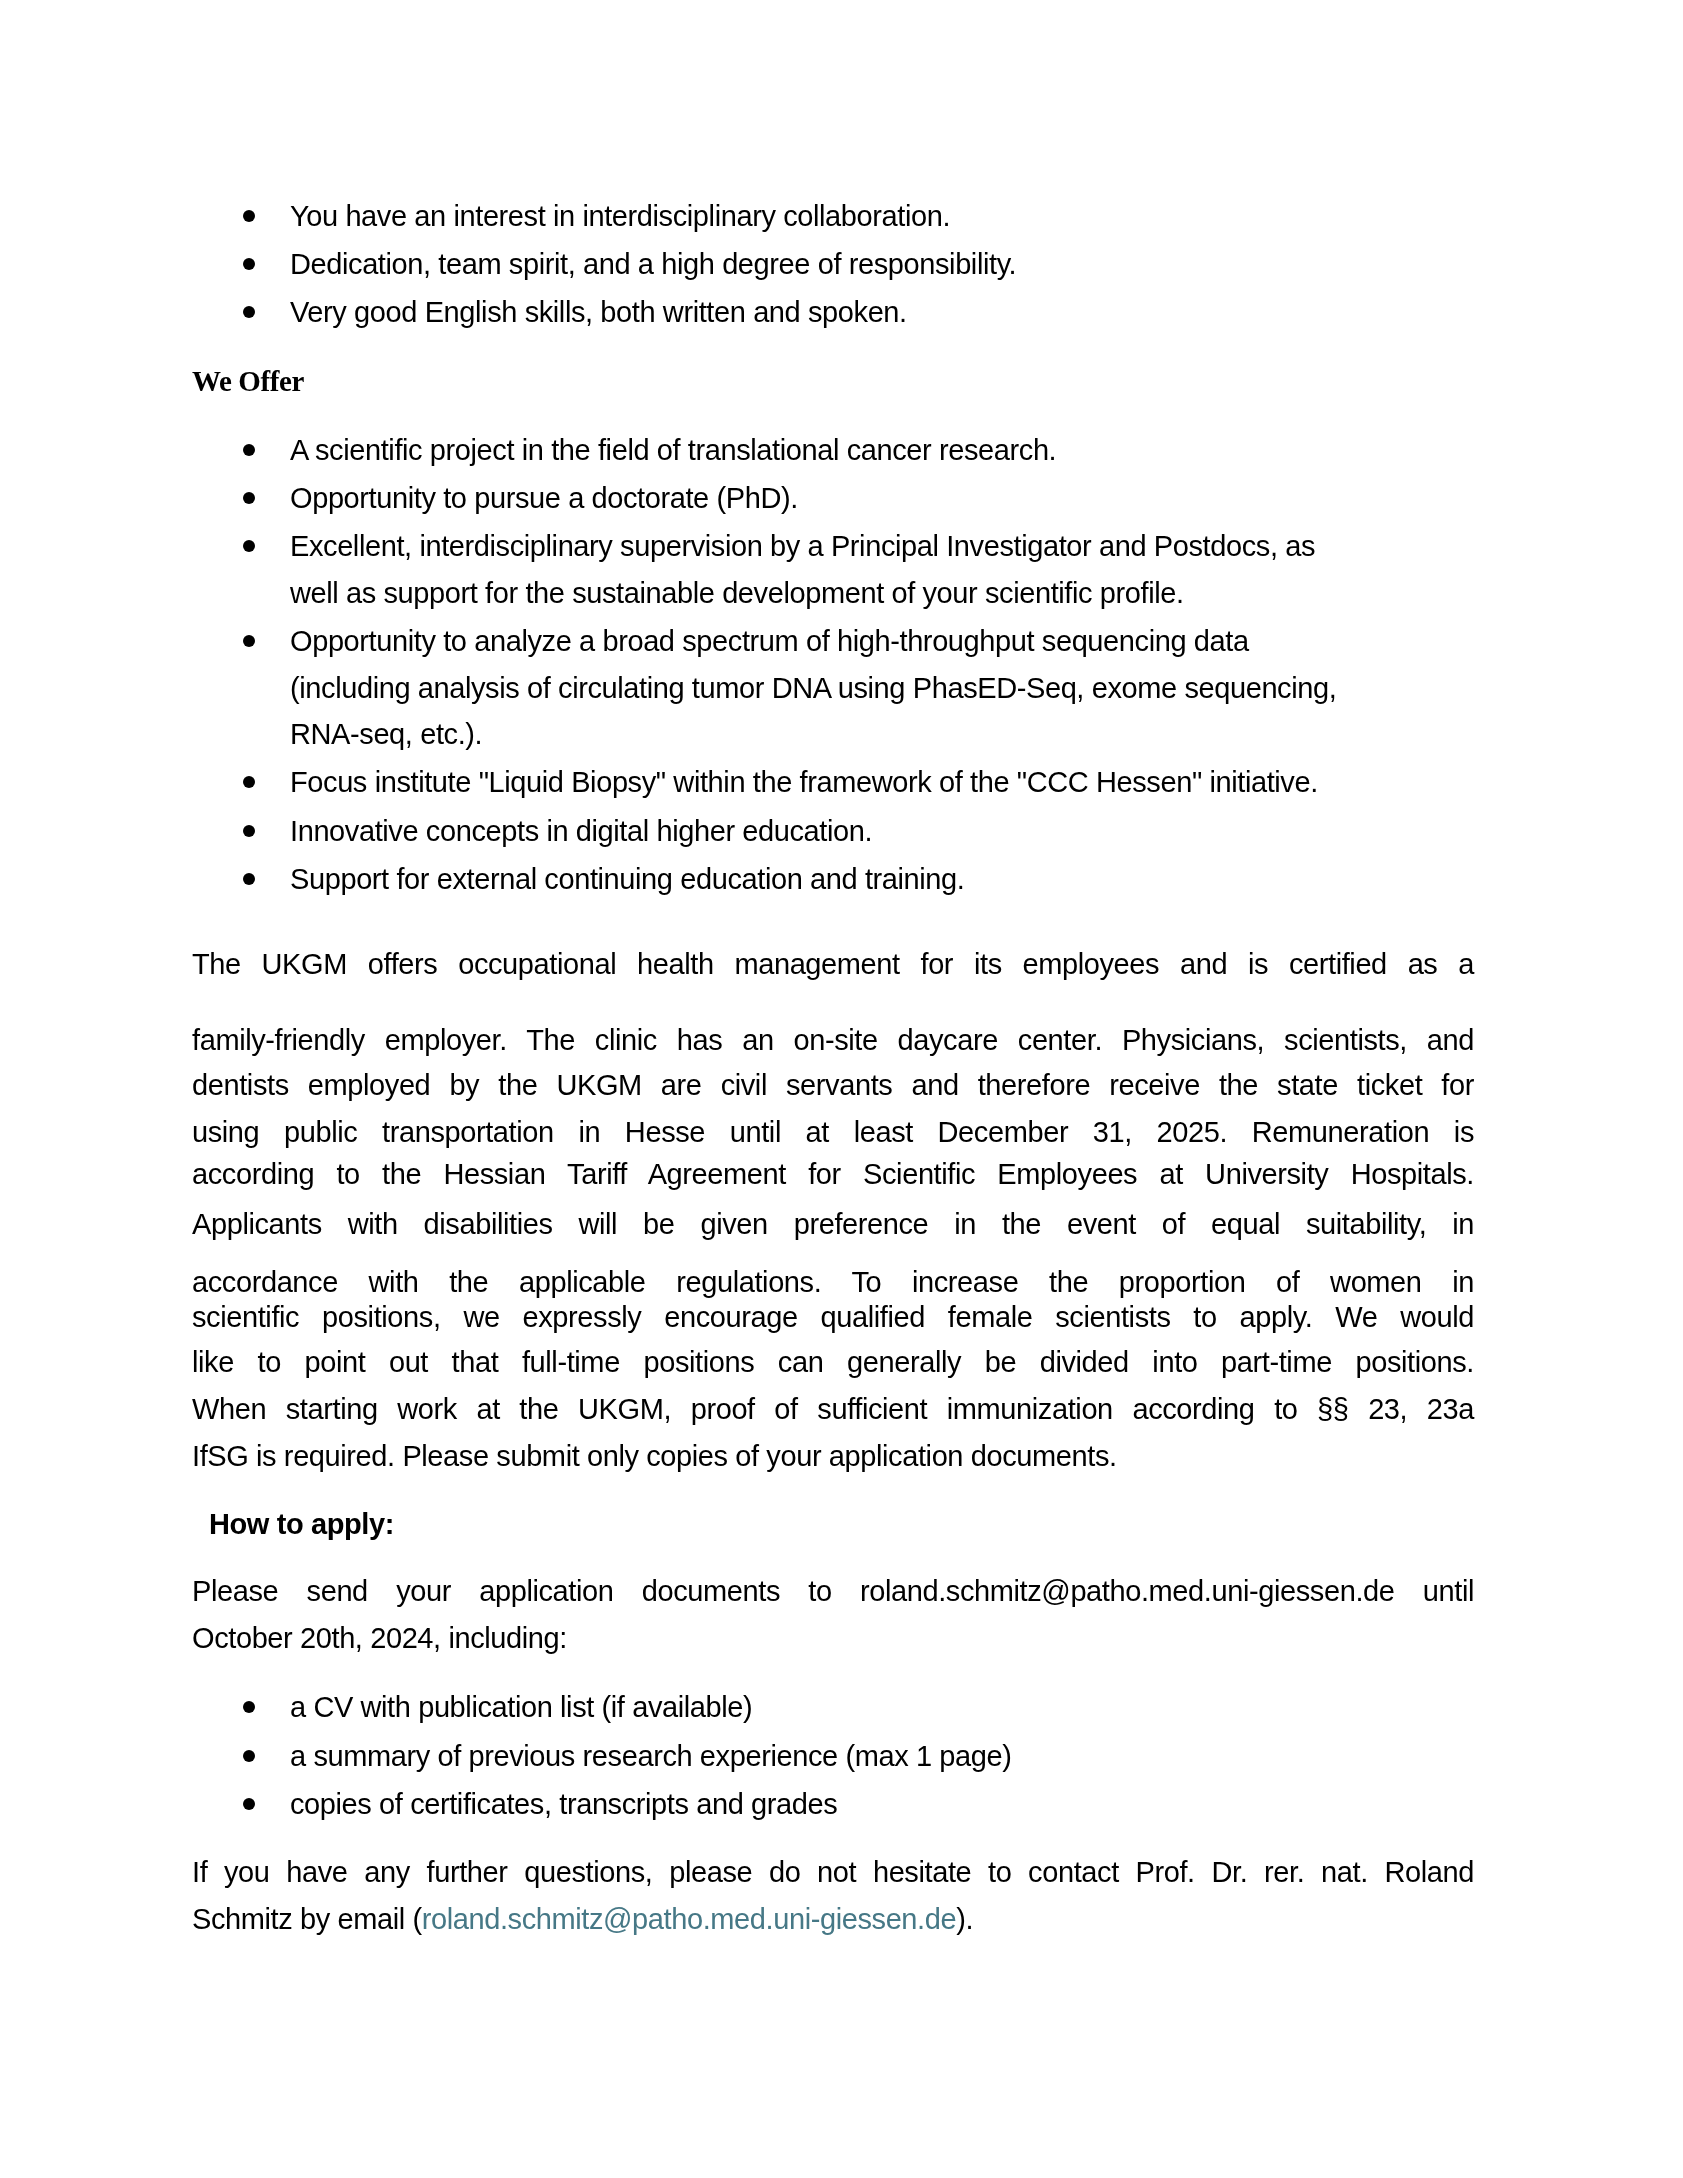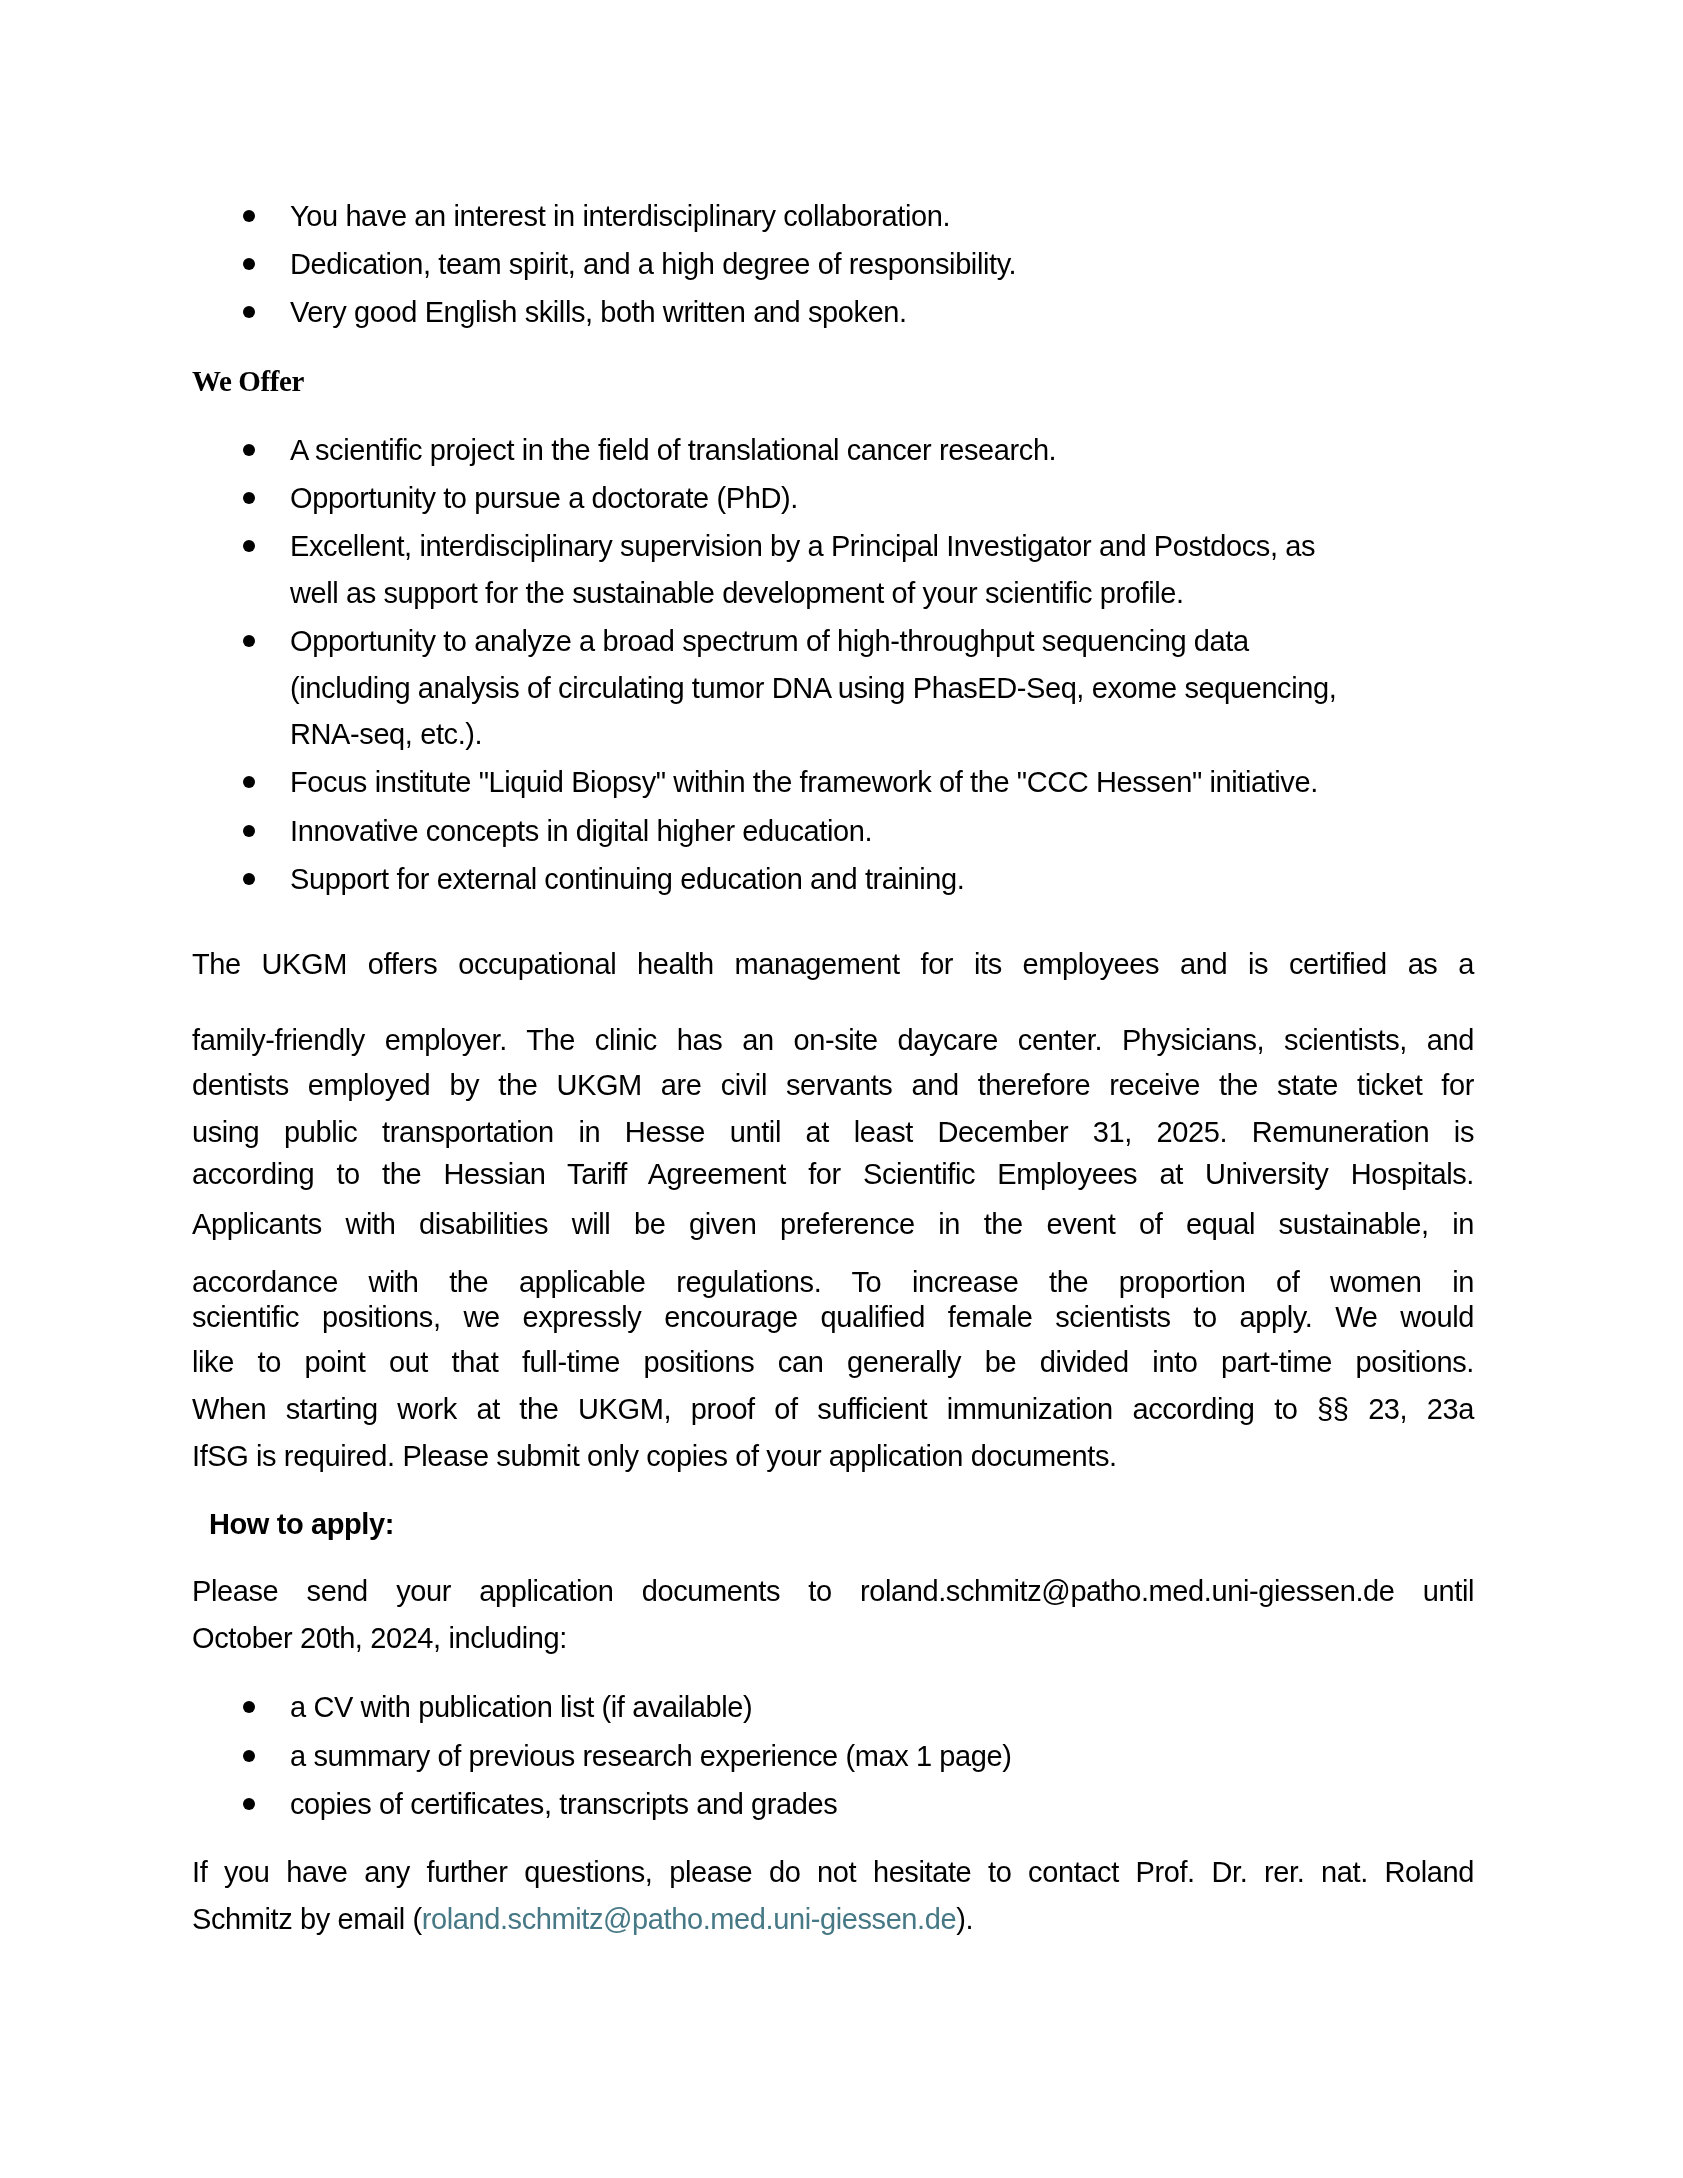--- a/index.html
+++ b/index.html
@@ -70,21 +70,21 @@
       <span class="btext">Support for external continuing education and training.</span>
     </div>
   </div>
 
   <div>
     <div class="line just" style="top:944px;">The UKGM offers occupational health management for its employees and is certified as a</div>
     <div class="line just" style="top:1020px;">family-friendly employer. The clinic has an on-site daycare center. Physicians, scientists, and</div>
     <div class="line just" style="top:1065px;">dentists employed by the UKGM are civil servants and therefore receive the state ticket for</div>
     <div class="line just" style="top:1112px;">using public transportation in Hesse until at least December 31, 2025. Remuneration is</div>
     <div class="line just" style="top:1154px;">according to the Hessian Tariff Agreement for Scientific Employees at University Hospitals.</div>
-    <div class="line just" style="top:1204px;">Applicants with disabilities will be given preference in the event of equal sustainable, in</div>
+    <div class="line just" style="top:1204px;">Applicants with disabilities will be given preference in the event of equal suitability, in</div>
     <div class="line just" style="top:1250px;margin-top:12px;">accordance with the applicable regulations. To increase the proportion of women in</div>
     <div class="line just" style="top:1297px;">scientific positions, we expressly encourage qualified female scientists to apply. We would</div>
     <div class="line just" style="top:1342px;">like to point out that full-time positions can generally be divided into part-time positions.</div>
     <div class="line just" style="top:1389px;">When starting work at the UKGM, proof of sufficient immunization according to §§ 23, 23a</div>
     <div class="line" style="top:1436px;">IfSG is required. Please submit only copies of your application documents.</div>
   </div>
 
   <div class="line heading" style="top:1504px;margin-left:17px;">How to apply:</div>
   <div class="line just" style="top:1571px;">Please send your application documents to roland.schmitz@patho.med.uni-giessen.de until</div>
   <div class="line" style="top:1618px;">October 20th, 2024, including:</div>

